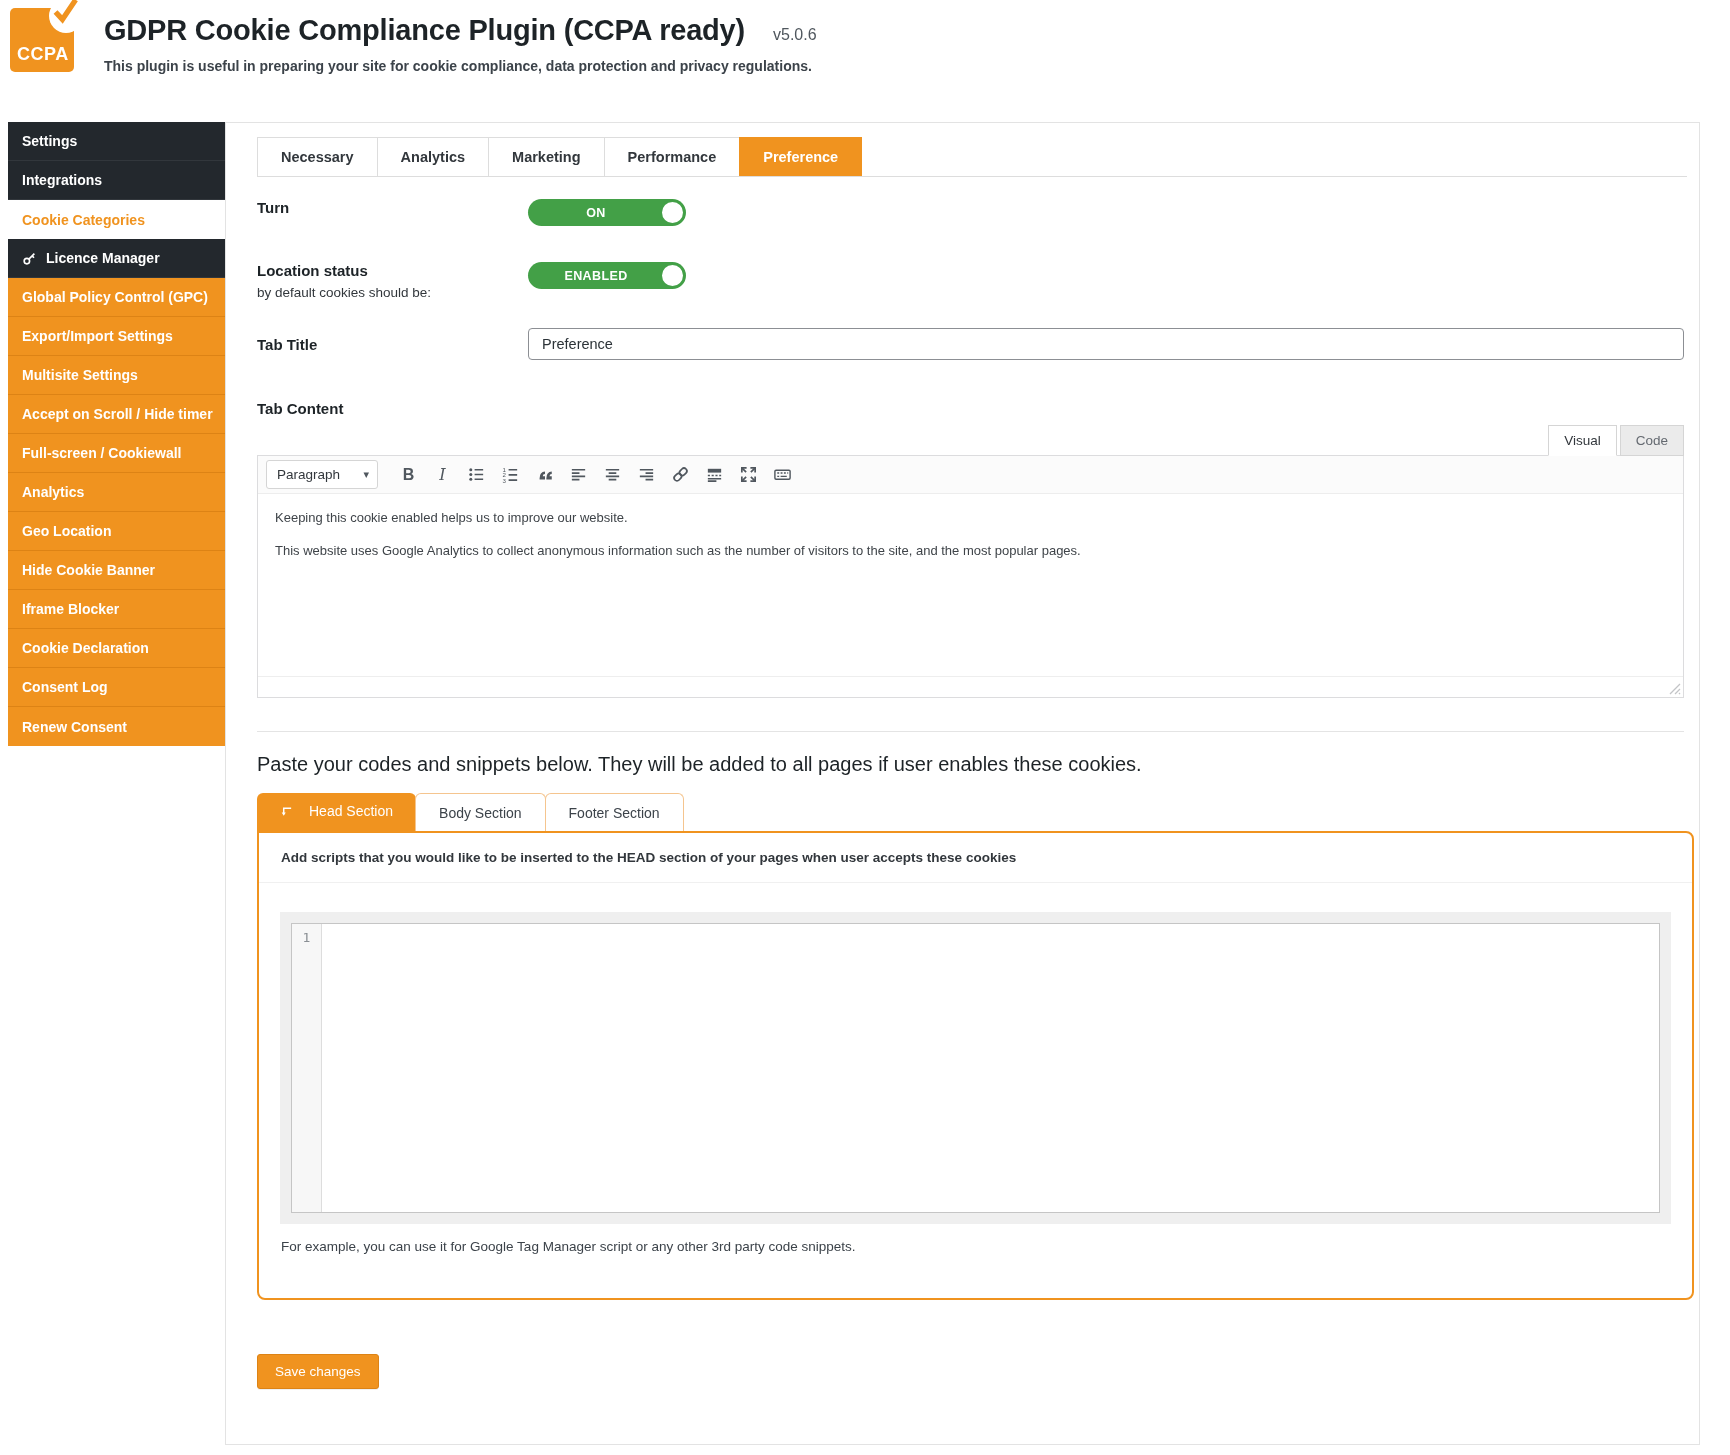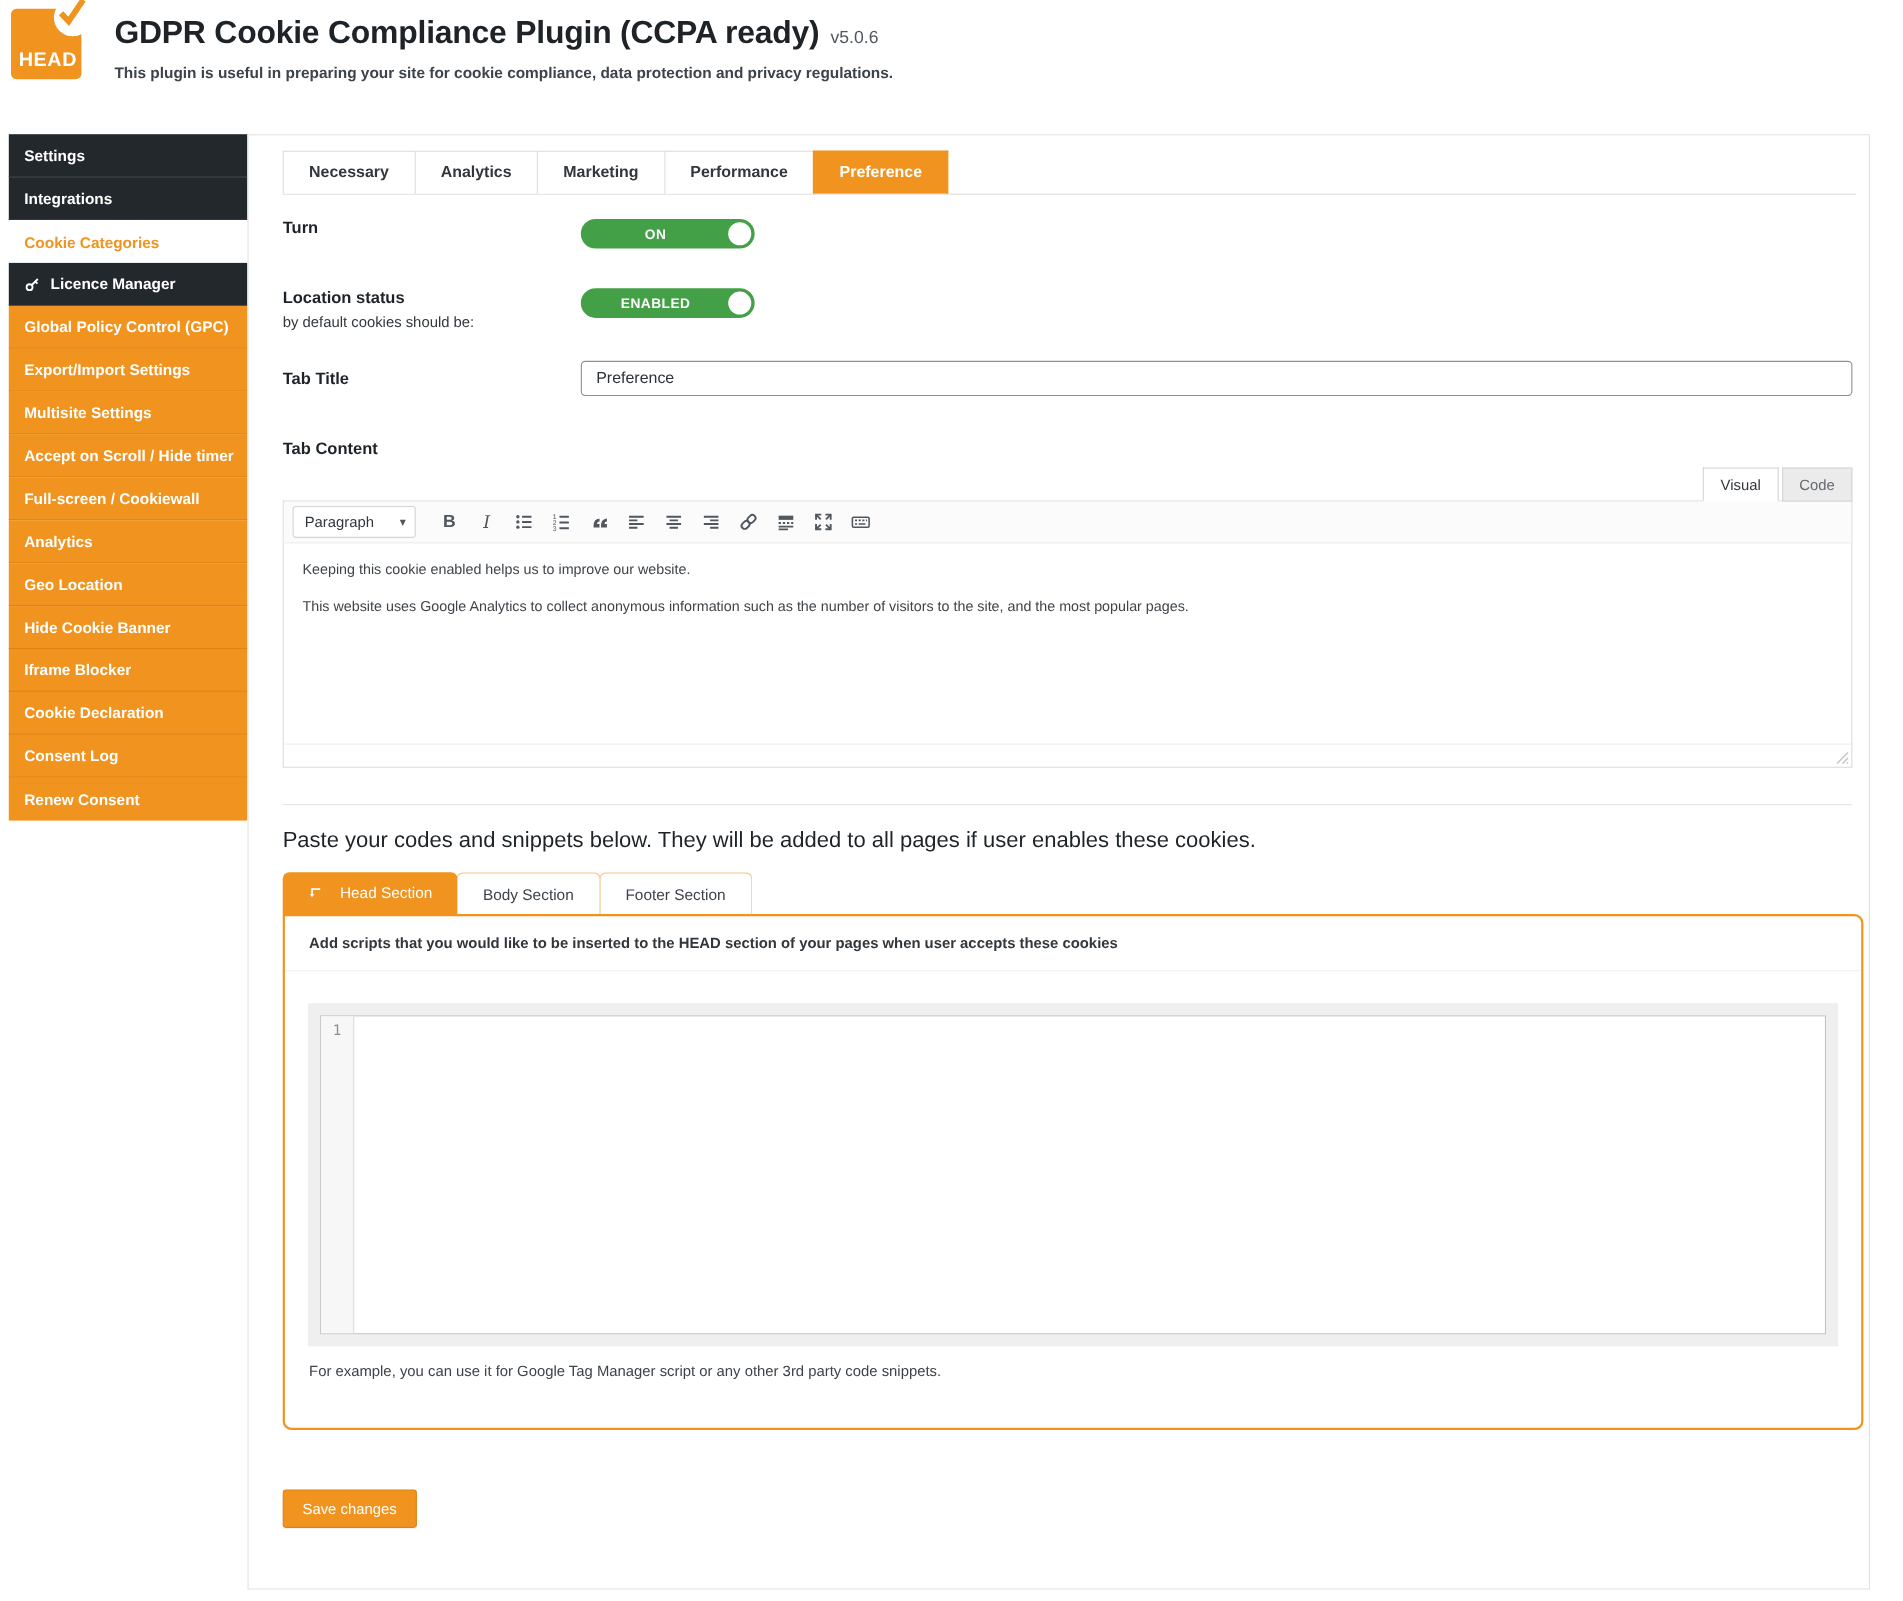--- a/index.html
+++ b/index.html
@@ -17,21 +17,21 @@
     font-family:"Liberation Sans",sans-serif;color:var(--text);position:relative;
   }
   
   .header{position:absolute;left:10px;top:8px;display:flex}
   .logo{position:relative;width:64px;height:64px;background:var(--orange);border-radius:5px;flex:0 0 auto}
   .logo-text{position:absolute;left:7px;bottom:7px;color:#fff;font-weight:700;font-size:18px;letter-spacing:.5px}
   .logo-notch{position:absolute;top:-9px;right:-9px;width:34px;height:34px;background:#fff;border-radius:50%}
   .logo-check{position:absolute;top:-14px;right:-8px}
   .header-text{margin-left:30px;padding-top:6px}
   .page-title{font-size:29px;font-weight:700;letter-spacing:-.2px;color:var(--text)}
-  .page-version{font-size:16px;font-weight:400;color:#50575e;margin-left:10px}
+  .page-version{font-size:16px;font-weight:400;color:#50575e;margin-left:28px}
   .page-subtitle{font-size:14px;font-weight:700;color:var(--muted);margin-top:11px}
 
   
   .sidebar{position:absolute;left:8px;top:122px;width:217px}
   .sb-item{height:39px;display:flex;align-items:center;gap:9px;padding-left:14px;font-size:14px;font-weight:600;cursor:pointer}
   .sb-item.dark{background:var(--dark);color:#fff;border-bottom:1px solid #32373c}
   .sb-item.active{background:#fff;color:var(--orange)}
   .sb-item.orange{background:var(--orange);color:#fff;border-bottom:1px solid var(--orange-dark)}
   .sb-item.orange:last-child{border-bottom:none}
 
@@ -89,21 +89,21 @@
   .code-area{flex:1;cursor:text;font-family:"DejaVu Sans Mono",monospace;font-size:13px;padding:6px}
   .example-note{padding:15px 22px 44px;font-size:13.5px;color:#3c434a}
 
   .save-btn{margin-top:54px;background:var(--orange);color:#fff;border:1px solid #dd8315;border-radius:3px;padding:9px 17px;font-size:13.5px;font-family:inherit;cursor:pointer;box-shadow:0 1px 0 rgba(0,0,0,.06)}
 </style>
 </head>
 <body>
 
 <div class="header">
   <div class="logo">
-    <span class="logo-text">HEAD</span>
+    <span class="logo-text">CCPA</span>
     <span class="logo-notch"></span>
     <span class="logo-check">
       <svg width="36" height="36" viewBox="0 0 34 34">
           <path d="M9 17 L15.5 24 L28 5.5" fill="none" stroke="#F0931F" stroke-width="5"></path>
         </svg>
     </span>
   </div>
   <div class="header-text">
     <div>
       <span class="page-title">GDPR Cookie Compliance Plugin (CCPA ready)</span><span class="page-version">v5.0.6</span>

